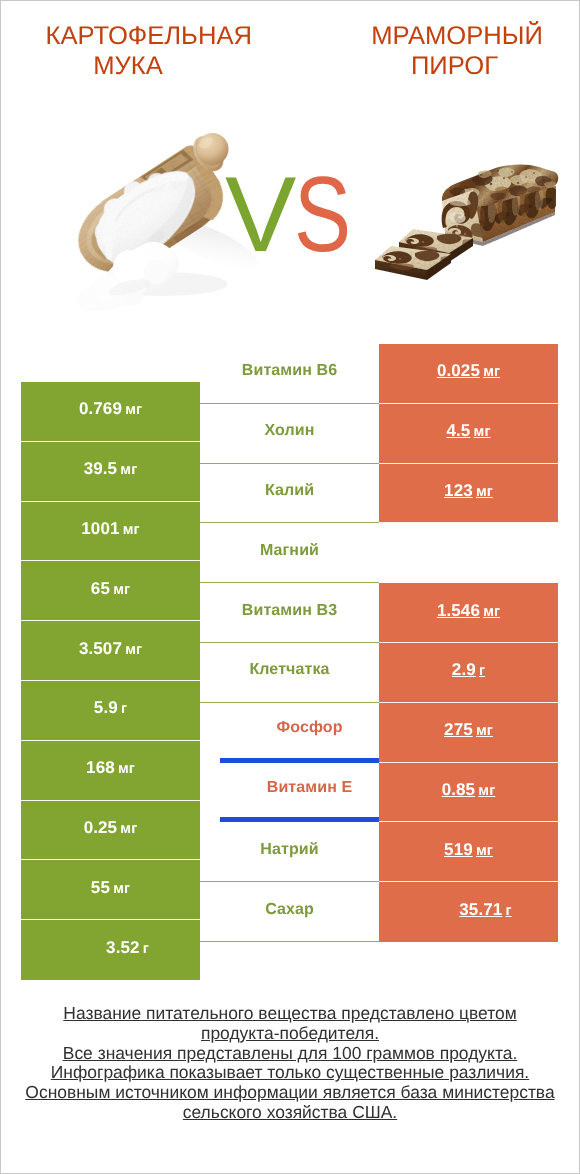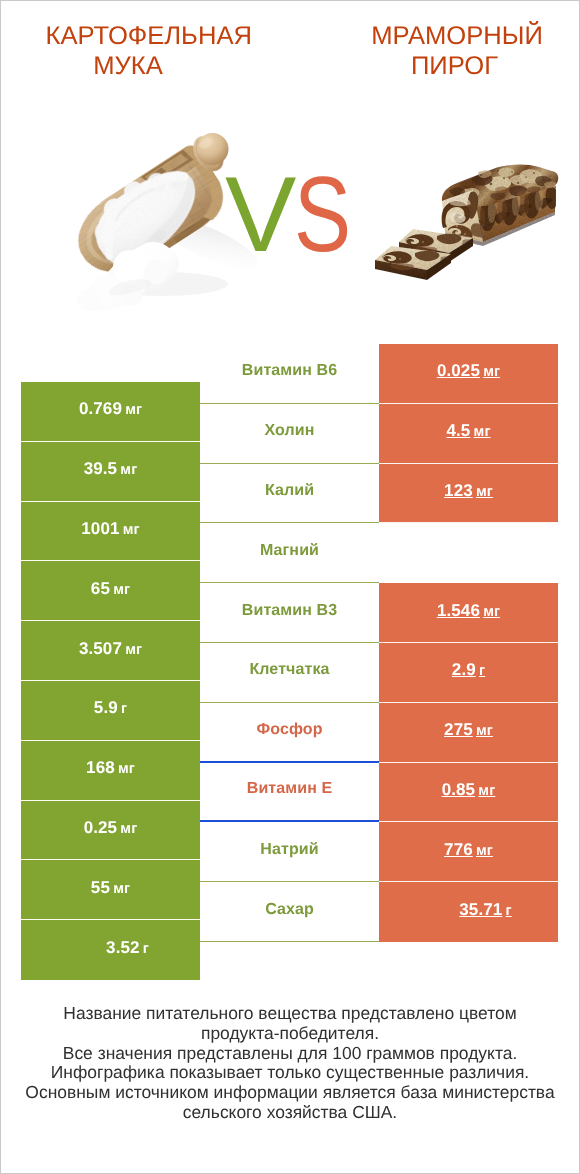--- a/index.html
+++ b/index.html
@@ -31,32 +31,32 @@
   .vs .s{color:#e06648;display:inline-block;transform:scaleX(0.80);transform-origin:left center;margin-left:-2px;}
 
   
   .tbl{position:absolute;left:20px;top:343px;width:537px;}
   .row{position:relative;height:59.8px;}
   .cell{position:absolute;top:0;height:59.8px;display:flex;align-items:center;justify-content:center;
         box-sizing:border-box;}
   .cell.l{left:0;width:179px;background:#82a532;color:#fff;border-bottom:1.4px solid #fdfef2;margin-top:38px;}
   .cell.m{left:179px;width:179px;background:#fff;}
   .cell.m.wg{border-bottom:1px solid #9aab55;}
-  .cell.m.wo{border-bottom:2px solid #1d4ed8;}
+  .cell.m.wo{border-bottom:5px solid #1d4ed8;margin-left:20px;}
   .cell.r{left:358px;width:179px;background:#e06d49;color:#fff;border-bottom:1.4px solid #fdf3f0;text-decoration:underline;}
   .row:last-child .cell.l,.row:last-child .cell.r{border-bottom:0;padding-left:34px;}
   .val{font-size:17px;font-weight:700;letter-spacing:.1px;white-space:nowrap;position:relative;top:-2px;}
   .val .u{font-size:14.5px;font-weight:700;margin-left:3.2px;}
   .nut{font-size:16px;font-weight:700;letter-spacing:.1px;white-space:nowrap;position:relative;top:-2px;}
   .nut.g{color:#7d9b3c;}
   .nut.o{color:#d4674a;}
 
   
   .footer{position:absolute;left:0;top:1003px;width:578px;text-align:center;
-    font-size:17.45px;line-height:19.75px;color:#303030;}
+    font-size:17.45px;line-height:19.75px;color:#303030;text-decoration:underline;}
   .footer div{white-space:nowrap;}
 </style>
 </head>
 <body>
 
 <div class="page">
 
   <div class="hline hl1">Картофельная</div>
   <div class="hline hl2">мука</div>
   <div class="hline hr1">Мраморный</div>
@@ -456,21 +456,21 @@
         </div>
       </div>
       <div class="row">
         <div class="cell l">
           <span class="val"><span>55</span><span class="u">мг</span></span>
         </div>
         <div class="cell m wg">
           <span class="nut g">Натрий</span>
         </div>
         <div class="cell r">
-          <span class="val"><span>776</span><span class="u">мг</span></span>
+          <span class="val"><span>519</span><span class="u">мг</span></span>
         </div>
       </div>
       <div class="row">
         <div class="cell l">
           <span class="val"><span>3.52</span><span class="u">г</span></span>
         </div>
         <div class="cell m wg">
           <span class="nut g">Сахар</span>
         </div>
         <div class="cell r">

